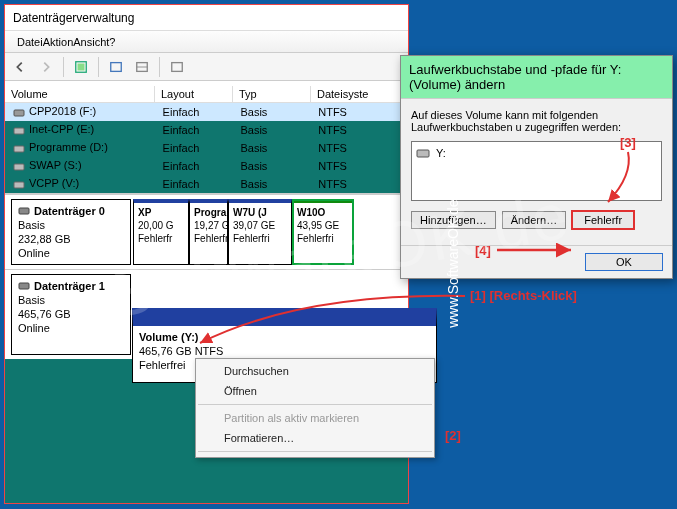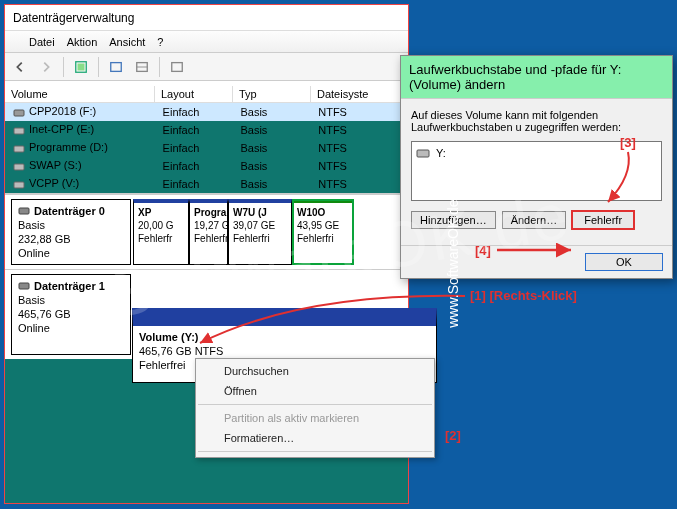--- a/index.html
+++ b/index.html
@@ -59,22 +59,22 @@
     font-size: 12px;
     background: #fff;
     border-bottom: 1px solid #ddd;
   }
   .menubar {
     height: 22px;
     background: linear-gradient(#fdfdfd,#f0f0f0);
     border-bottom: 1px solid #ccc;
     display: flex;
     align-items: center;
-    gap: 12px;
-    padding: 0 24px;
+    gap: 0;
+    padding: 0 12px;
   }
   .menuitem { cursor: default; }
   .toolbar {
     height: 28px;
     background: #f5f5f5;
     border-bottom: 1px solid #ccc;
     display: flex;
     align-items: center;
     gap: 4px;
     padding: 0 4px;

